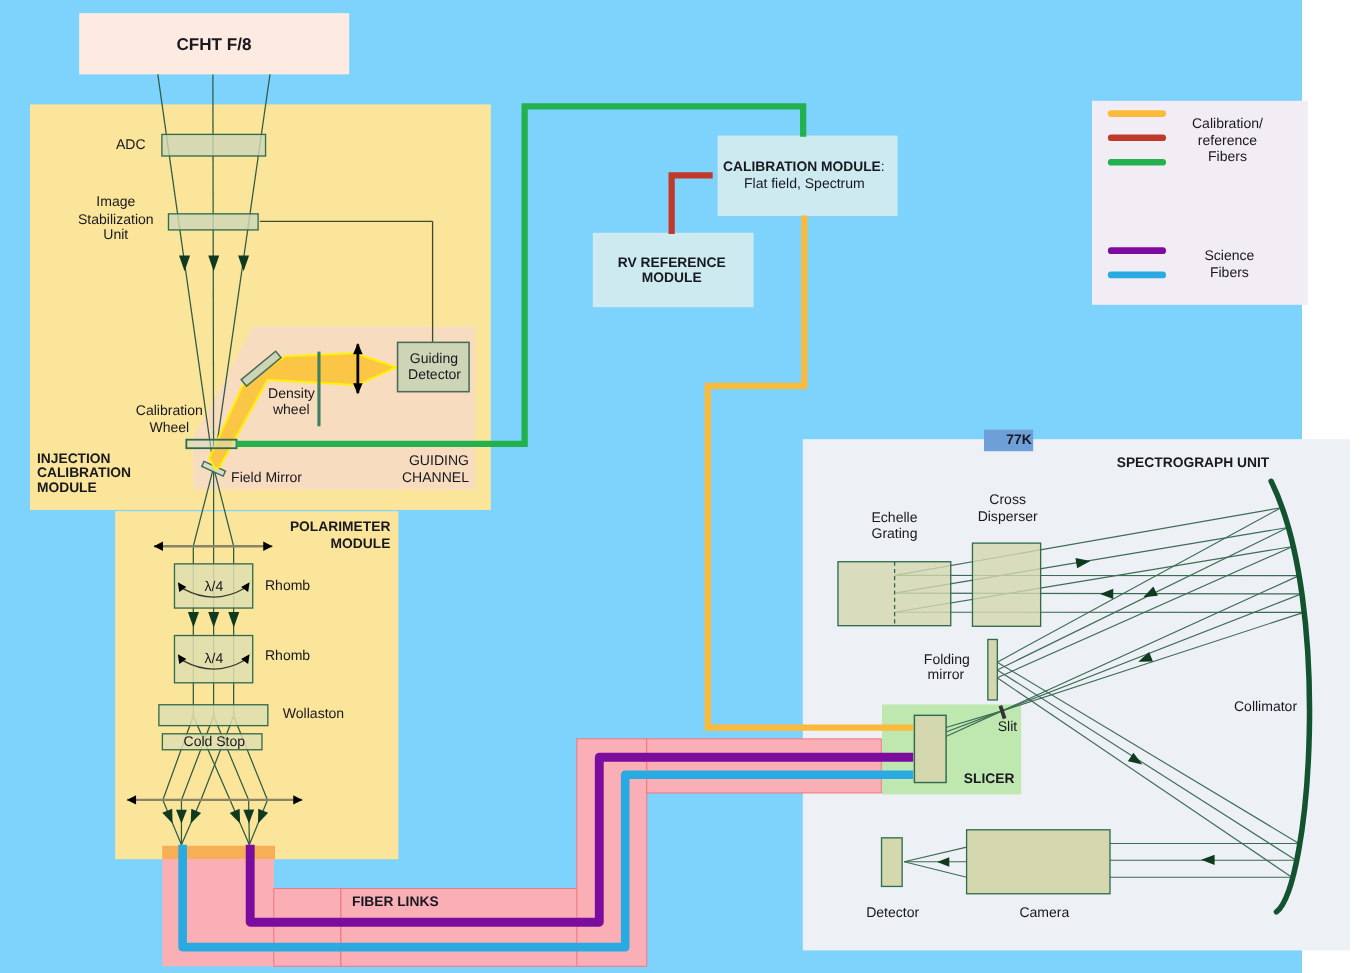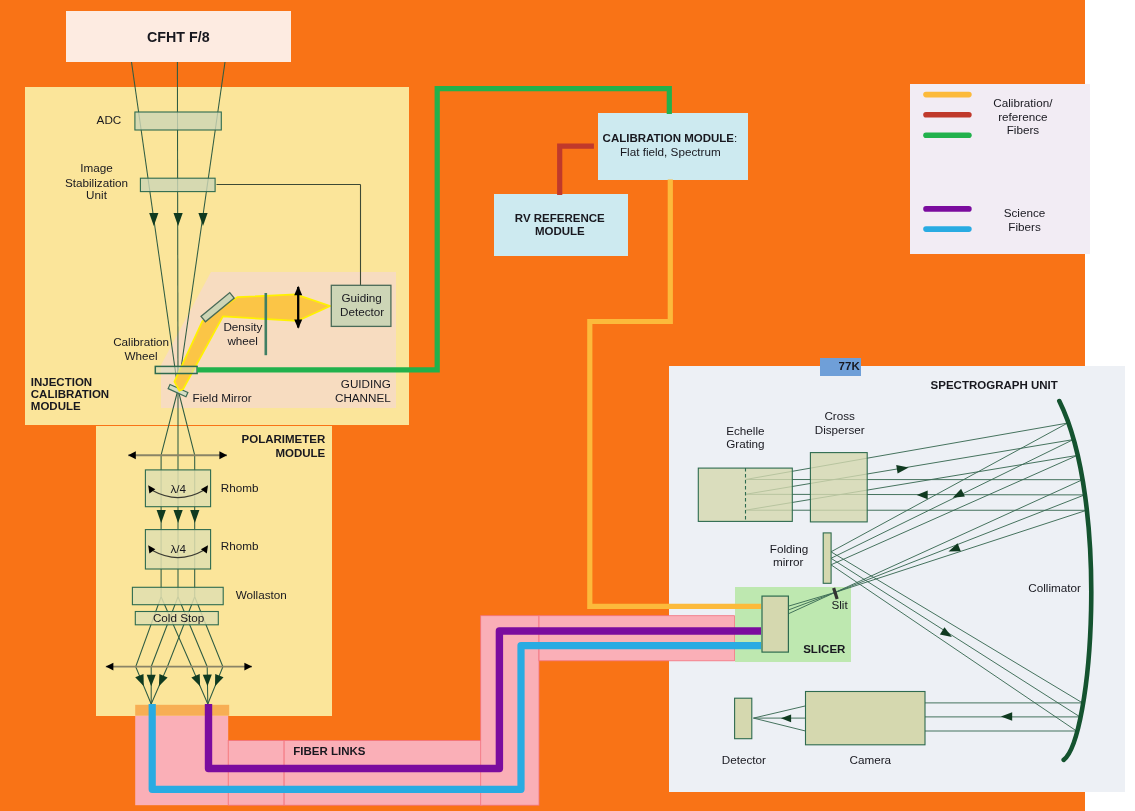--- a/index.html
+++ b/index.html
@@ -1,17 +1,17 @@
 <!DOCTYPE html>
 <html><head>
 <meta charset="utf-8">
 <style>
   html,body{margin:0;padding:0;background:#ffffff;}
   body{width:1135px;height:811px;overflow:hidden;font-family:"Liberation Sans",sans-serif;}
-  #root{position:relative;width:1085px;height:811px;background:#f97316;}
+  #root{position:relative;width:1085px;height:811px;background:#7dd3fc;}
   svg#scene{position:absolute;left:0;top:0;}
   text{font-family:"Liberation Sans",sans-serif;fill:#18181f;}
   .t13{font-size:11.7px;}
   .t12{font-size:11.7px;}
   .b14{font-size:14.25px;font-weight:bold;}
   .b12{font-size:11.5px;font-weight:bold;}
   .b11{font-size:11.5px;font-weight:bold;}
 </style>
 </head>
 <body>

